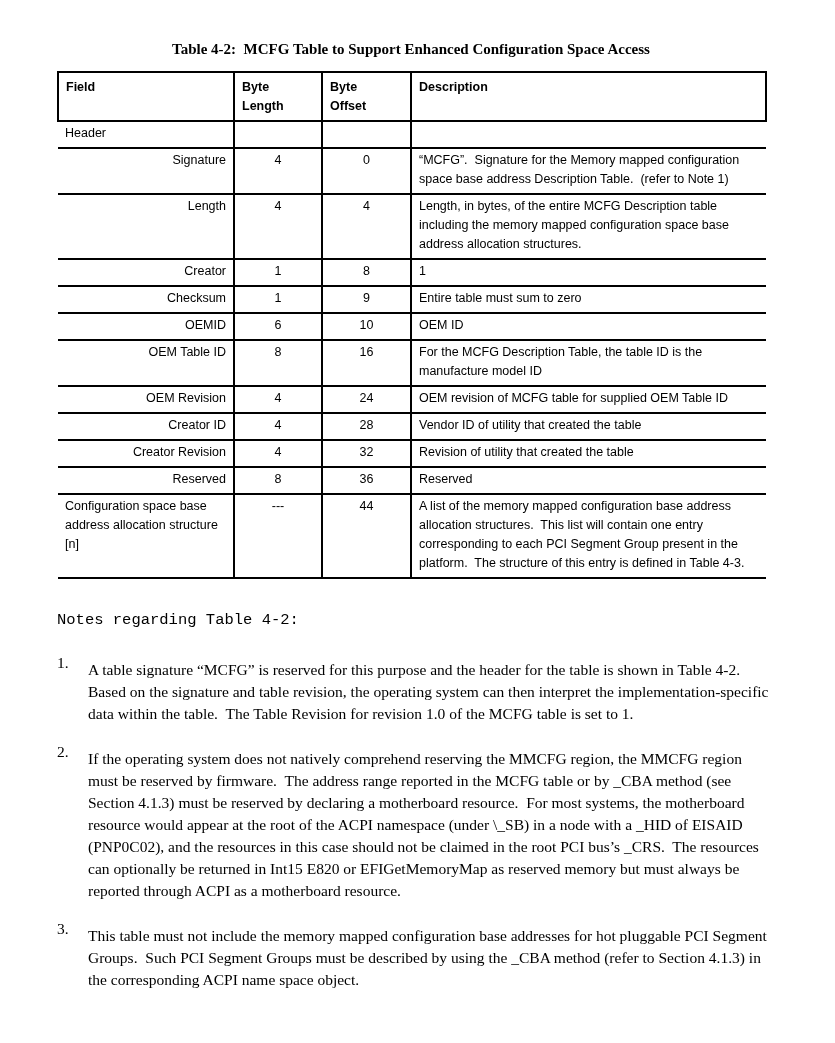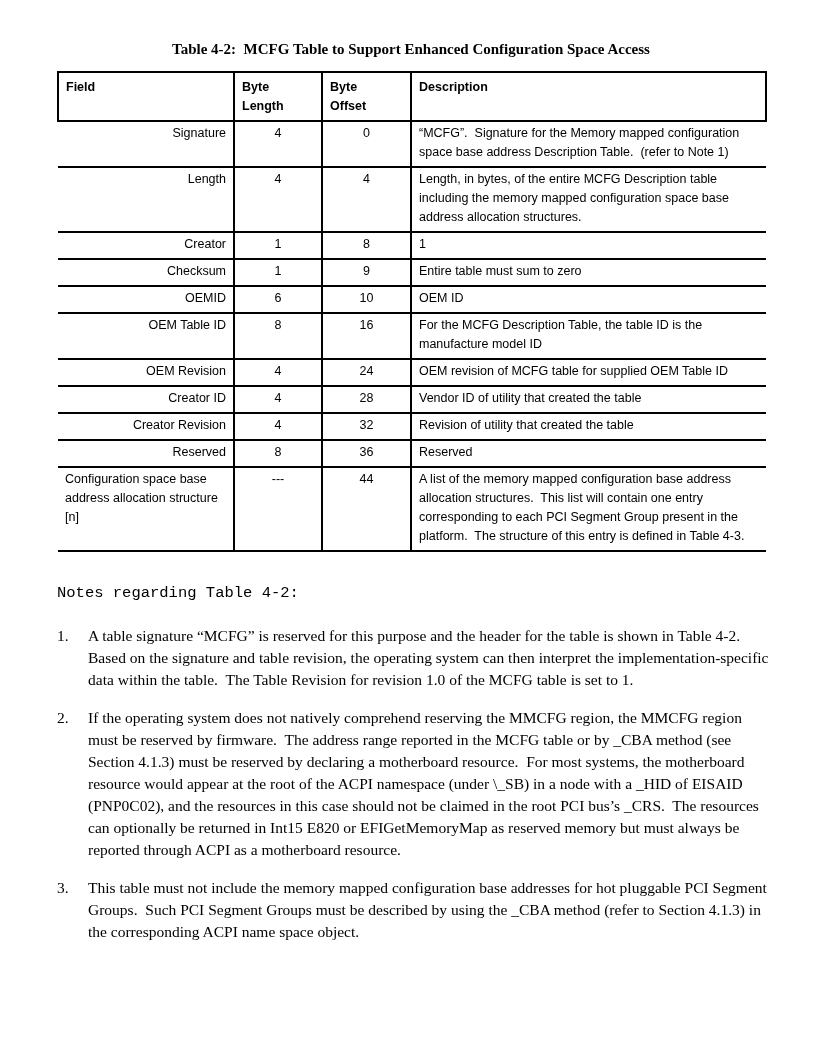--- a/index.html
+++ b/index.html
@@ -51,21 +51,21 @@
   .notes {
     margin-top: 30px;
     width: 712px;
     font-family: "Liberation Serif", serif;
     font-size: 15.5px;
     line-height: 22px;
   }
   .notes-heading { margin: 0 0 21px 0; white-space: pre-wrap; font-family: Liberation Mono, monospace; }
   .note-item { display: flex; margin-bottom: 16px; }
   .note-num { width: 31px; flex: none; }
-  .note-text { width: 681px; white-space: pre-wrap; }
+  .note-text { width: 681px; white-space: pre-wrap; margin-top: 7px; }
 </style>
 </head>
 <body>
 
 <div class="page">
 
   <div class="caption">Table 4-2:  MCFG Table to Support Enhanced Configuration Space Access</div>
 
   <table class="spec">
     <colgroup>
@@ -78,20 +78,26 @@
       <tr>
         <th>Field</th>
         <th>Byte
 Length</th>
         <th>Byte
 Offset</th>
         <th>Description</th>
       </tr>
     </thead>
     <tbody>
+      <tr>
+        <td>Header</td>
+        <td class="num"></td>
+        <td class="num"></td>
+        <td></td>
+      </tr>
       <tr class="indent">
         <td>Signature</td>
         <td class="num">4</td>
         <td class="num">0</td>
         <td>“MCFG”.  Signature for the Memory mapped configuration space base address Description Table.  (refer to Note 1)</td>
       </tr>
       <tr class="indent">
         <td>Length</td>
         <td class="num">4</td>
         <td class="num">4</td>

